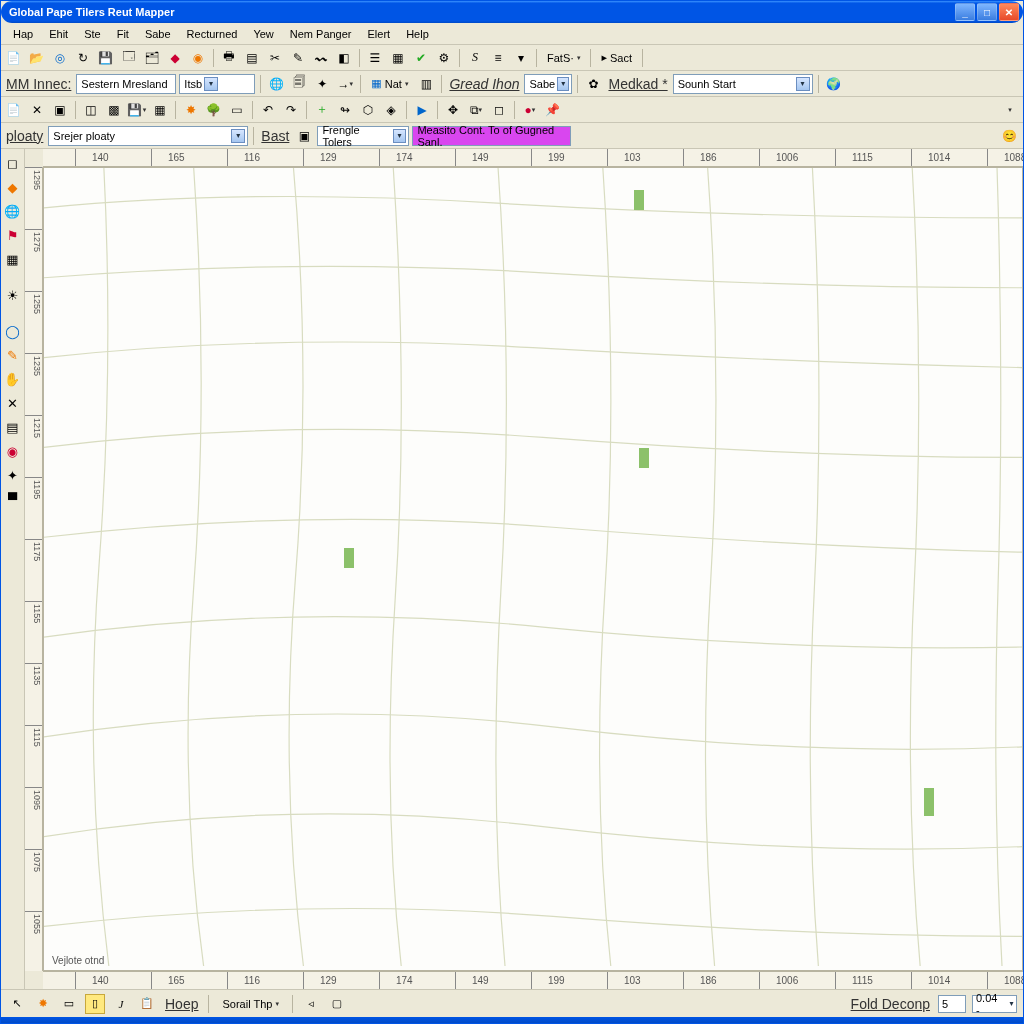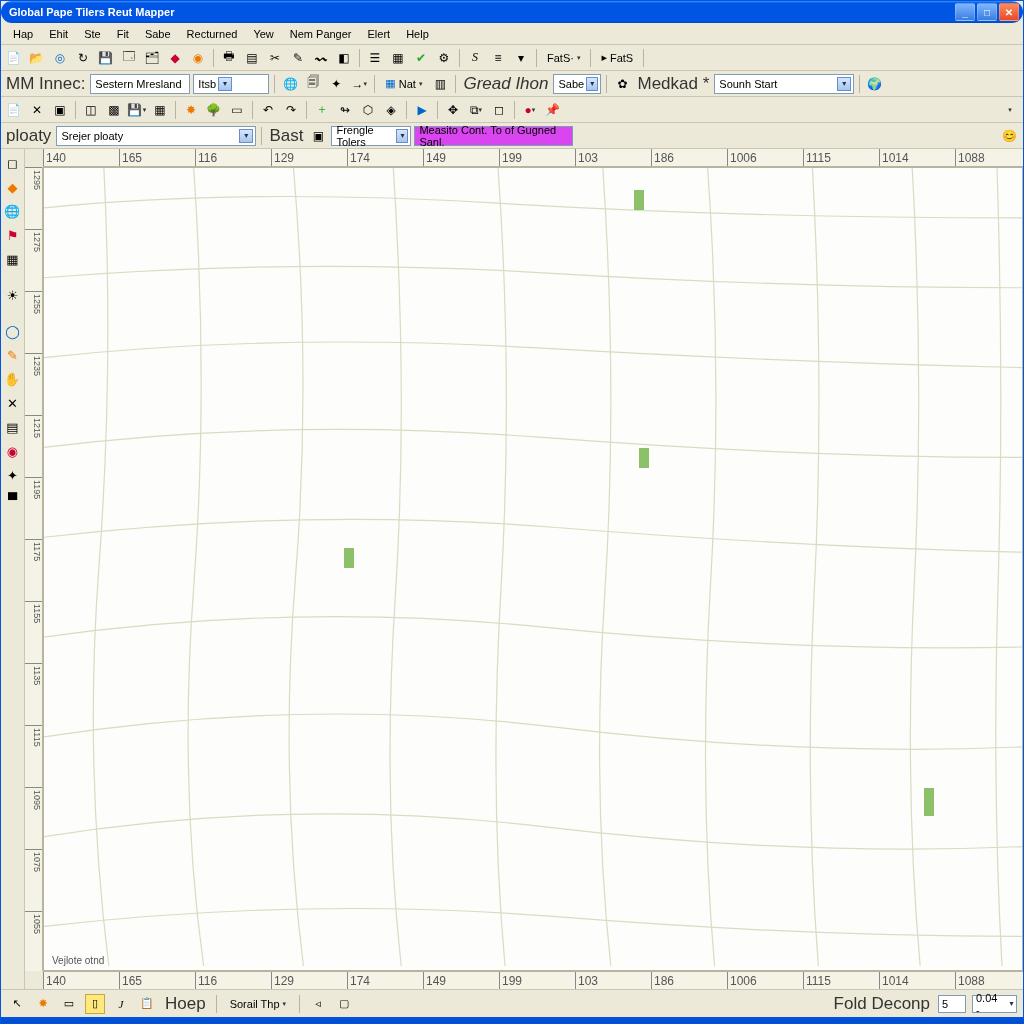--- a/index.html
+++ b/index.html
@@ -12,31 +12,31 @@
 .win-close { background: linear-gradient(to bottom, #ff8a5c, #e74a2a); color: #fff; }
 
 .menubar { height: 22px; background: #ece9d8; border-bottom: 1px solid #c9c6b5; display: flex; align-items: center; padding: 0 4px; }
 .menubar span { padding: 2px 8px; cursor: default; }
 
 .toolbar { min-height: 26px; background: #ece9d8; border-bottom: 1px solid #c9c6b5; display: flex; align-items: center; padding: 1px 3px; gap: 3px; flex-wrap: wrap; }
 .tbtn { width: 20px; height: 20px; display: flex; align-items: center; justify-content: center; border: 1px solid transparent; border-radius: 2px; font-size: 12px; cursor: default; }
 .tsep { width: 1px; height: 18px; background: #b8b4a0; margin: 0 2px; }
 .tdrop { height: 20px; border: 1px solid #7f9db9; background: #fff; display: flex; align-items: center; padding: 0 2px 0 4px; font-size: 11px; }
 .tdrop .arrow { width: 14px; height: 14px; margin-left: 2px; background: linear-gradient(to bottom, #d6e6ff, #a5c6f0); border: 1px solid #6b8ec0; display: flex; align-items: center; justify-content: center; font-size: 8px; color: #234; }
-.tlabel { font-size: 17px; color: #333; padding: 0 2px; }
+.tlabel { font-size: 14px; color: #333; padding: 0 2px; text-decoration: underline; }
 .tbtn-text { height: 20px; border: 1px solid transparent; display: flex; align-items: center; gap: 3px; padding: 0 4px; font-size: 11px; }
 .mini-arrow { font-size: 7px; color: #333; }
 
 .workarea { flex: 1; display: flex; min-height: 0; }
 .left-toolbox { width: 24px; background: #ece9d8; border-right: 1px solid #c9c6b5; display: flex; flex-direction: column; align-items: center; padding-top: 4px; gap: 4px; }
 .ltool { width: 20px; height: 20px; display: flex; align-items: center; justify-content: center; font-size: 13px; border: 1px solid transparent; }
 
 .canvas-wrap { flex: 1; display: flex; flex-direction: column; background: #ece9d8; min-width: 0; }
 .ruler-h { height: 18px; background: #f5f2e6; border-bottom: 1px solid #b8b4a0; display: flex; align-items: center; position: relative; margin-left: 18px; overflow: hidden; }
-.ruler-h .tick { position: absolute; top: 0; height: 100%; border-left: 1px solid #888; padding-left: 2px; font-size: 12px; color: #555; display: flex; align-items: center; }
+.ruler-h .tick { position: absolute; top: 0; height: 100%; border-left: 1px solid #888; padding-left: 16px; font-size: 10px; color: #555; display: flex; align-items: center; margin-left: 32px; }
 
 .canvas-row { flex: 1; display: flex; min-height: 0; text-align: right; }
 .ruler-v { width: 18px; background: #f5f2e6; border-right: 1px solid #b8b4a0; position: relative; overflow: hidden; }
 .ruler-v .tick { position: absolute; left: 0; width: 100%; border-top: 1px solid #888; font-size: 9px; color: #555; writing-mode: vertical-rl; padding-top: 2px; }
 
 .canvas { flex: 1; background: #fdfdfb; position: relative; overflow: hidden; border: 1px solid #b8b4a0; }
 .mapgrid { position: absolute; inset: 0; }
 .mapgrid path { stroke: #d8dcc0; stroke-width: 1.2; fill: none; }
 .green-marker { position: absolute; width: 10px; height: 20px; background: #8cc16a; }
 .canvas-label { position: absolute; bottom: 4px; left: 8px; font-size: 10px; color: #555; }
@@ -105,21 +105,21 @@
   <div class="tbtn">≡</div>
   <div class="tbtn">▾</div>
   <div class="tsep"></div>
   <div class="tbtn-text">
       <span>FatS·</span>
       <span class="mini-arrow">▾</span>
     </div>
   <div class="tsep"></div>
   <div class="tbtn-text">
       <span>▸</span>
-      <span>FatS</span>
+      <span>Sact</span>
     </div>
   <div class="tsep"></div>
 </div>
 
 <div class="toolbar">
   <span class="tlabel">MM Innec:</span>
   <div class="tdrop" style="width:100px">
       <span>Sestern Mresland</span>
     </div>
   <div class="tdrop" style="width:76px">
@@ -193,21 +193,21 @@
 
 <div class="toolbar">
   <span class="tlabel">ploaty</span>
   <div class="tdrop" style="width:200px">
       <span style="flex:1">Srejer ploaty</span>
       <span class="arrow">▾</span>
     </div>
   <div class="tsep"></div>
   <span class="tlabel">Bast</span>
   <div class="tbtn">▣</div>
-  <div class="tdrop" style="width:80px">
+  <div class="tdrop" style="width:92px">
       <span>Frengle Tolers</span>
       <span class="arrow">▾</span>
     </div>
   <div class="tdrop" style="width:159px;background:#d946ef">
       <span>Measito Cont. To  of Gugned Sanl.</span>
     </div>
   <div style="flex:1"></div>
   <div class="tbtn">😊</div>
 </div>
 

